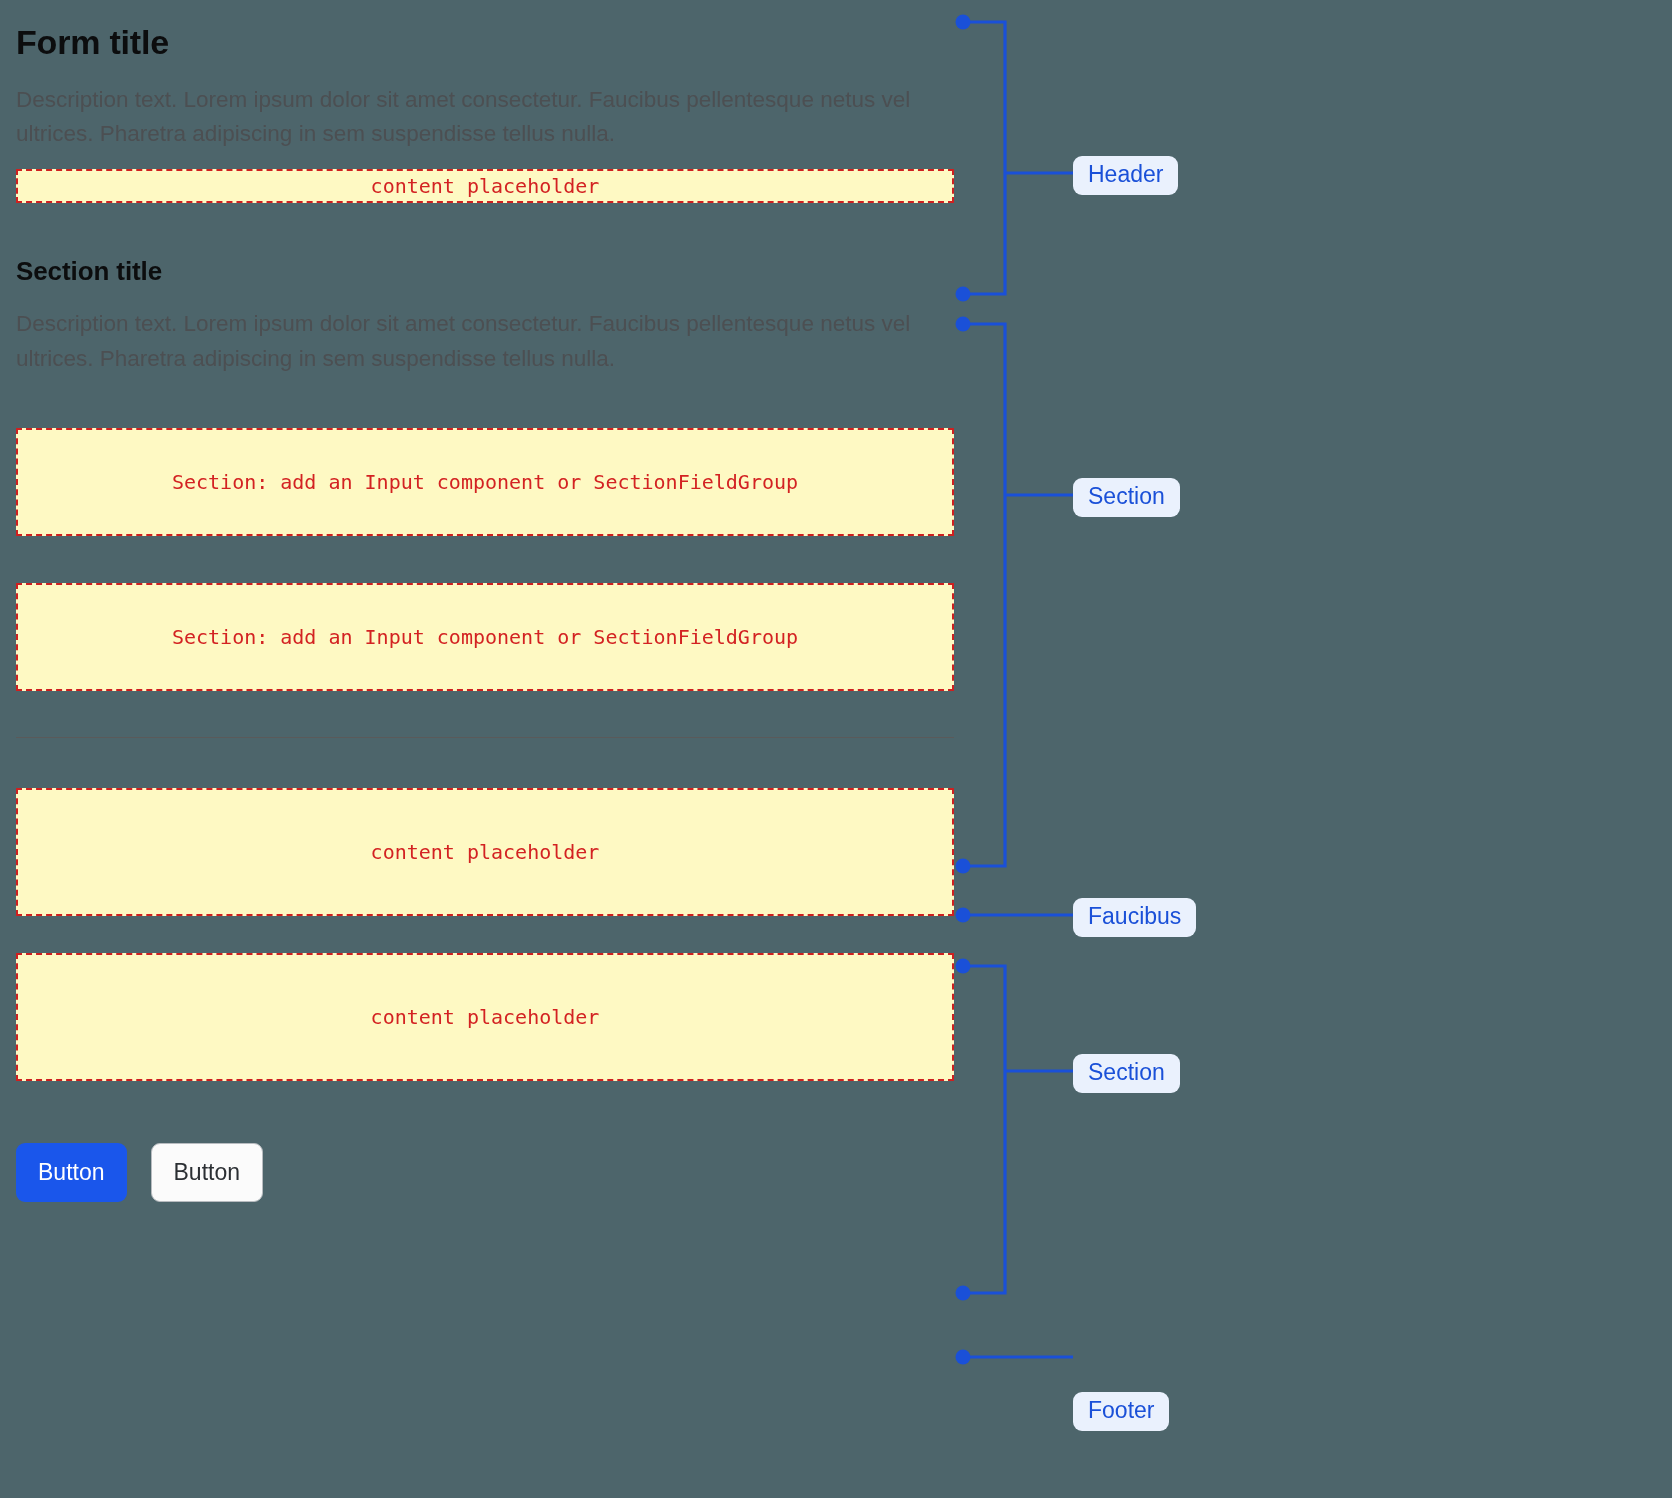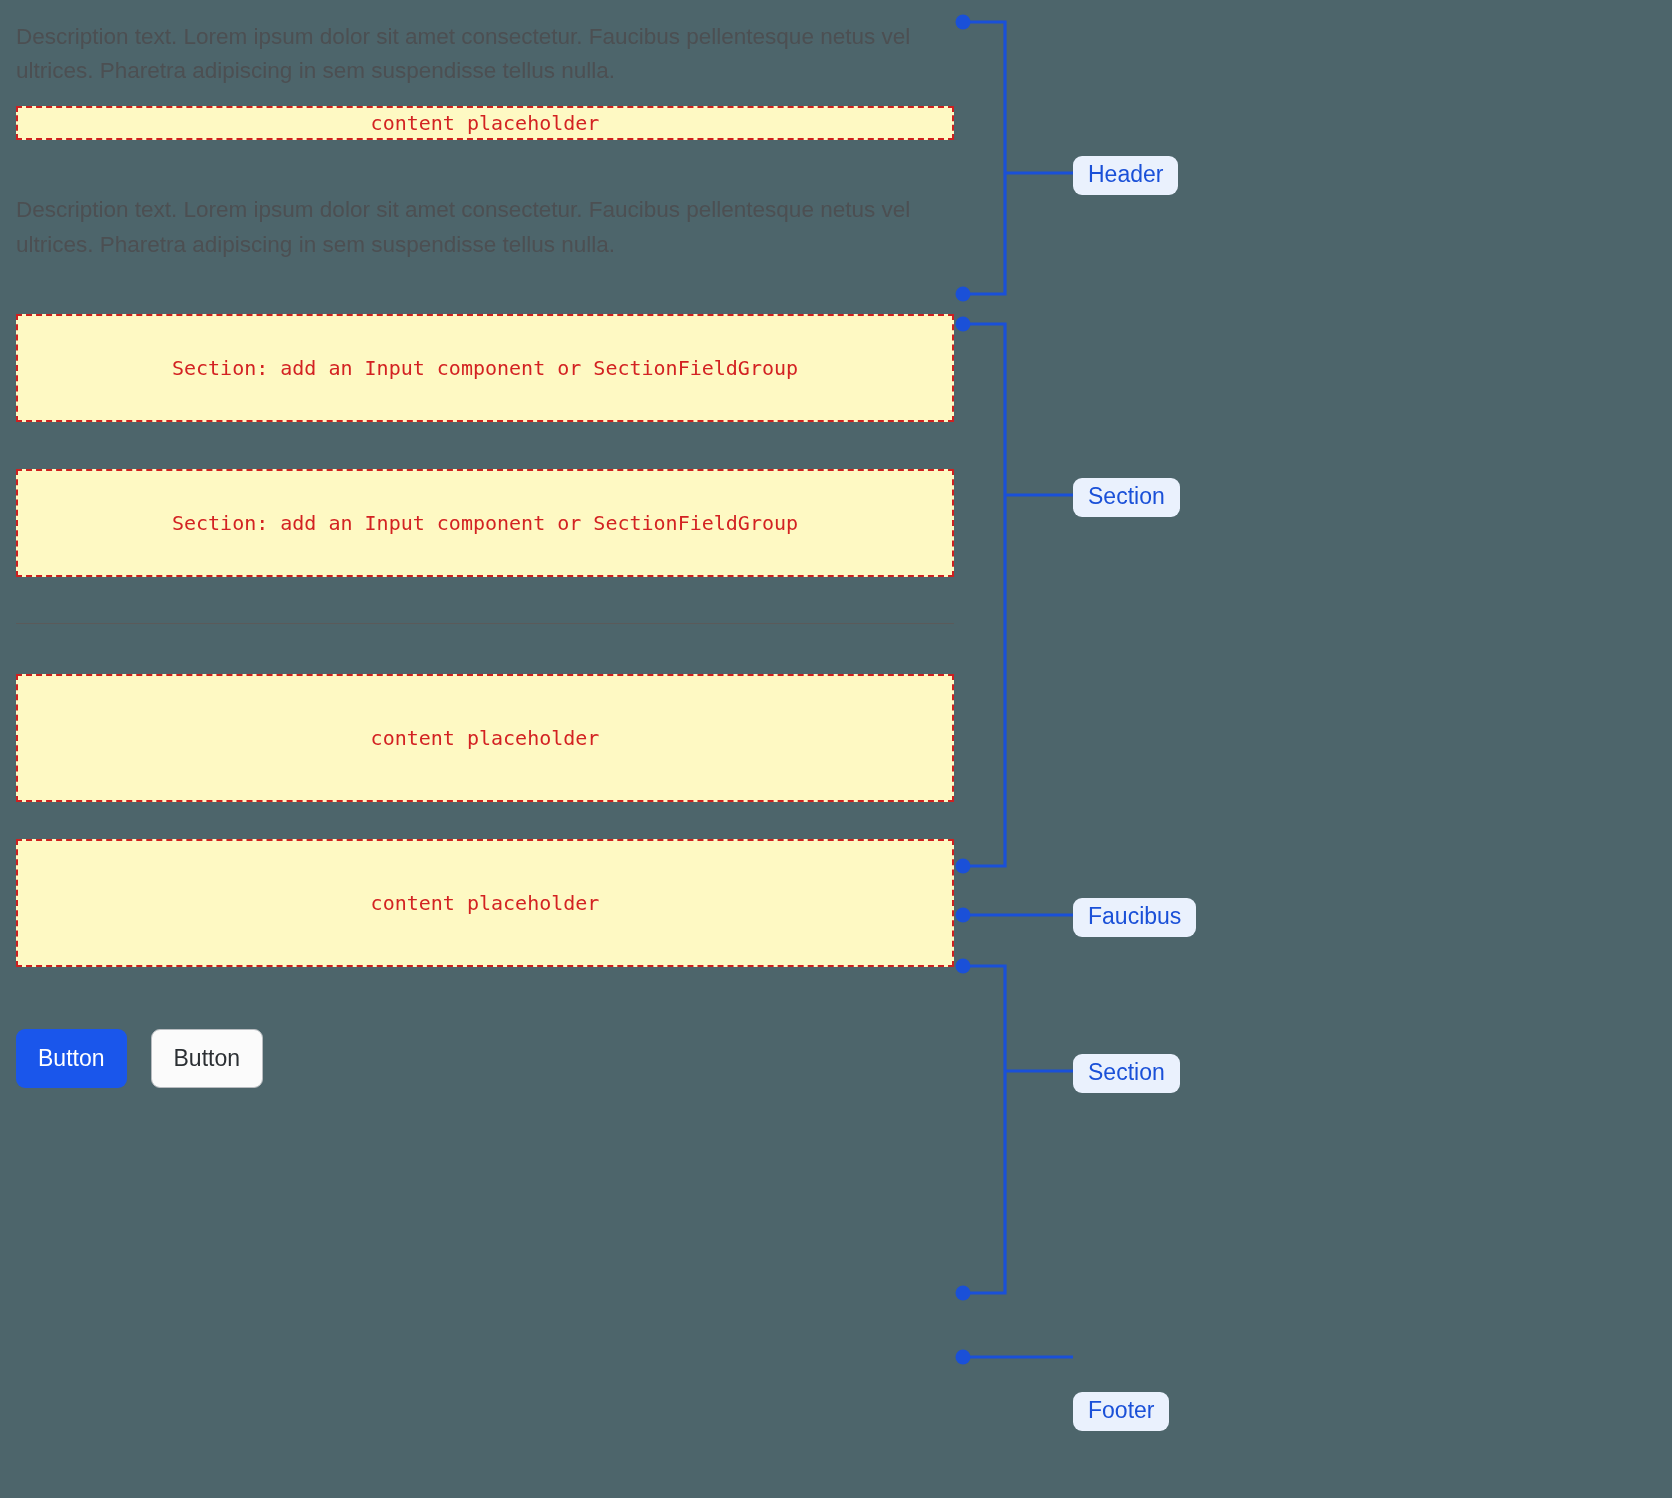--- a/index.html
+++ b/index.html
@@ -128,27 +128,29 @@
   }
 </style>
 </head>
 <body>
 
 <div id="stage">
 
   <div id="content">
 
     <div>
+      <h1 class="form-title">Form title</h1>
       <p class="desc">Description text. Lorem ipsum dolor sit amet consectetur. Faucibus pellentesque netus vel ultrices. Pharetra adipiscing in sem suspendisse tellus nulla.</p>
       <div class="ph ph-thin">
         <span>content placeholder</span>
       </div>
     </div>
 
     <div style="margin-top:53px;">
+      <h2 class="section-title">Section title</h2>
       <p class="desc">Description text. Lorem ipsum dolor sit amet consectetur. Faucibus pellentesque netus vel ultrices. Pharetra adipiscing in sem suspendisse tellus nulla.</p>
 
       <div class="ph ph-tall" style="margin-top:52px;">
         <span>Section: add an Input component or SectionFieldGroup</span>
       </div>
 
       <div class="ph ph-tall" style="margin-top:47px;">
         <span>Section: add an Input component or SectionFieldGroup</span>
       </div>
     </div>

